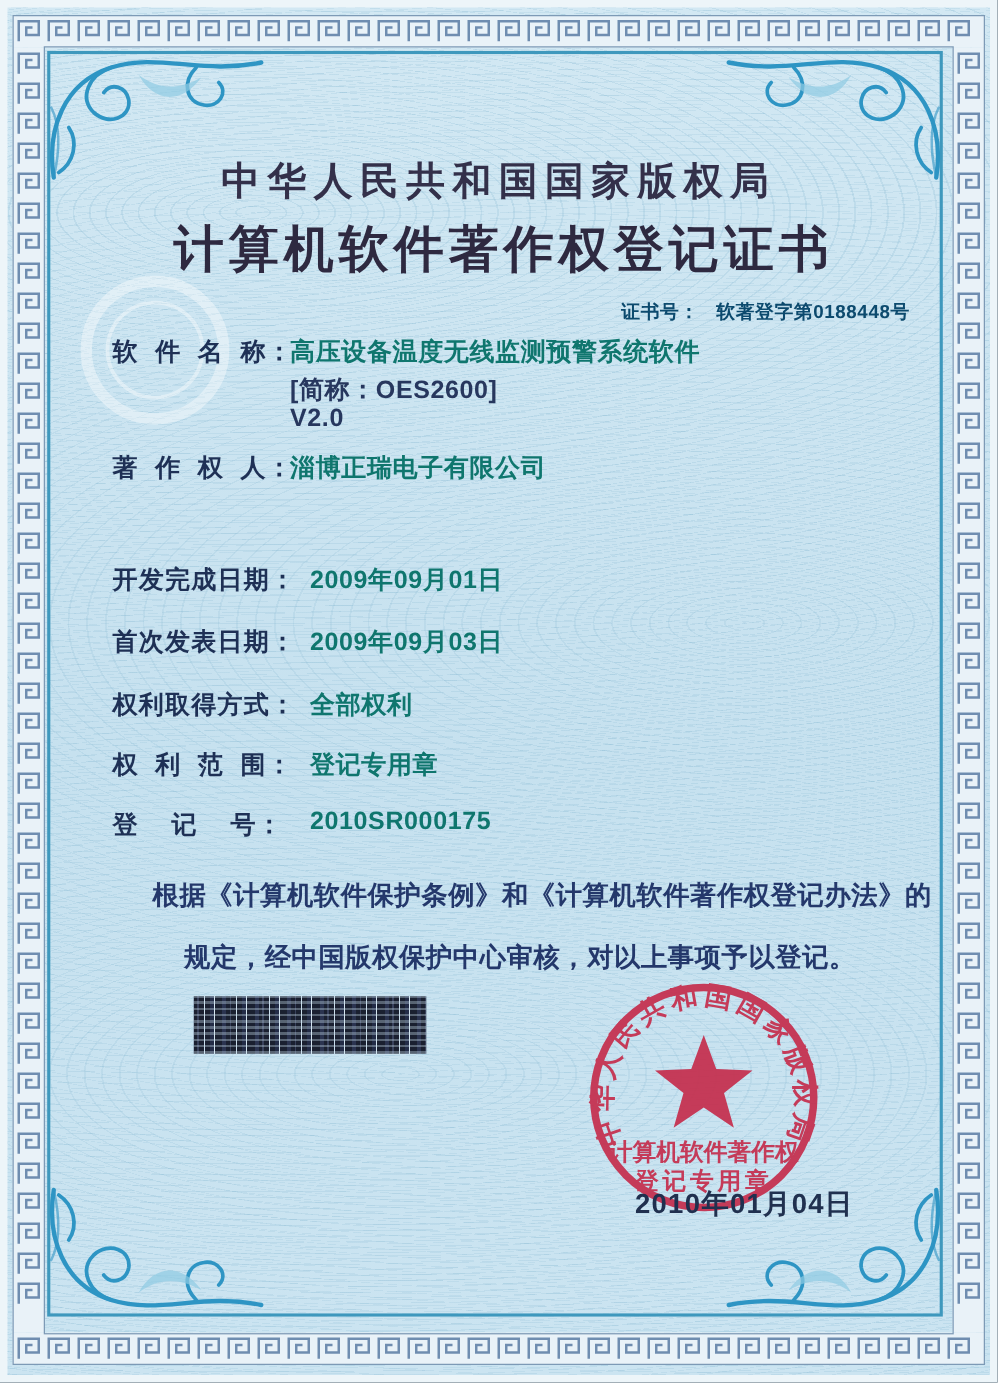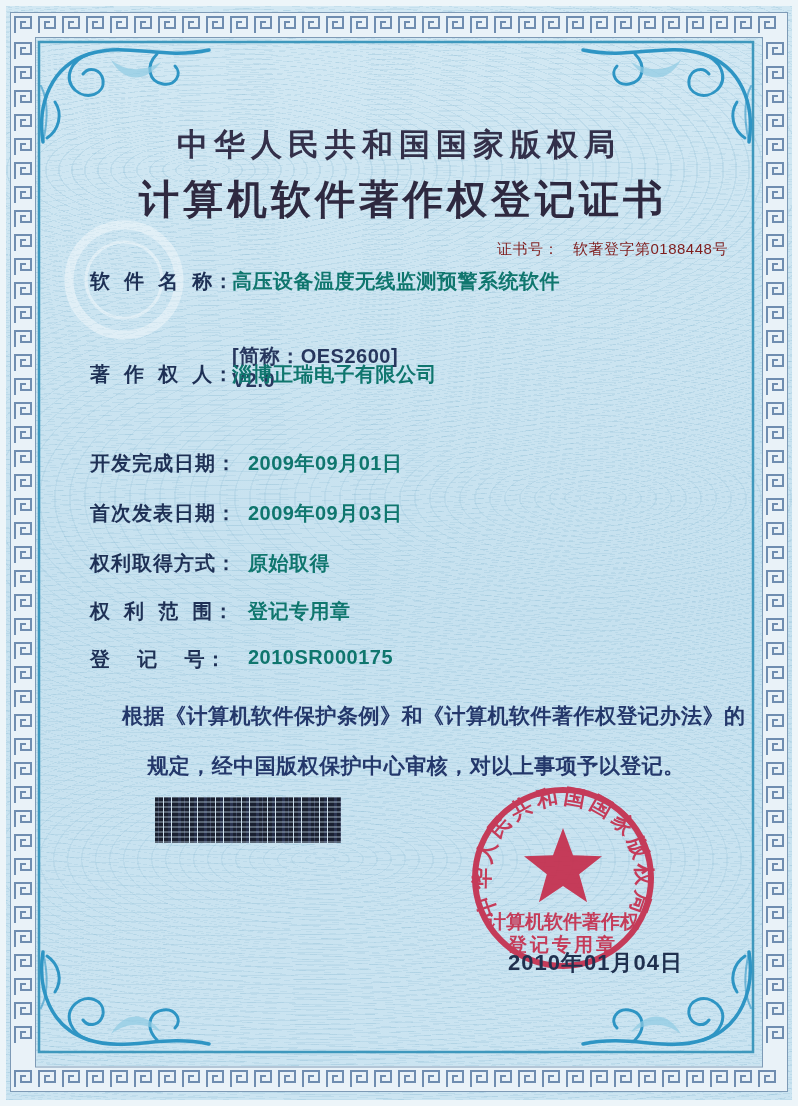--- a/index.html
+++ b/index.html
@@ -22,27 +22,27 @@
   .authority{
     position:absolute;top:124px;left:0;right:0;text-align:center;
     font-size:31px;font-weight:bold;letter-spacing:6px;color:#33304a;
   }
   .cert-title{
     position:absolute;top:172px;left:0;right:0;text-align:center;
     font-size:40px;font-weight:bold;letter-spacing:4px;color:#2e2940;margin-left:8px;
   }
   .cert-no{
     position:absolute;top:240px;left:497px;display:flex;gap:14px;
-    font-size:15px;font-weight:normal;color:#7f1d1d;letter-spacing:0.5px;white-space:nowrap;
+    font-size:15px;font-weight:bold;color:#0c4a6e;letter-spacing:0.5px;white-space:nowrap;
   }
   .row{position:absolute;left:90px;height:24px;font-size:20px;font-weight:bold;color:#1e3055;}
   .row .lbl{white-space:pre;letter-spacing:1px;}
   .row .val{position:absolute;left:142px;top:0;white-space:nowrap;color:#0f766e;letter-spacing:0.5px;}
   .row.g2 .val{left:158px;}
-  .subline{position:absolute;left:232px;font-size:20px;font-weight:bold;color:#27375e;white-space:nowrap;letter-spacing:0.5px;margin-top:45px;}
+  .subline{position:absolute;left:232px;font-size:20px;font-weight:bold;color:#27375e;white-space:nowrap;letter-spacing:0.5px;}
   .stmt{
     position:absolute;left:92px;width:648px;font-size:21px;font-weight:bold;
     color:#24386b;letter-spacing:0.5px;white-space:nowrap;text-align:center;
   }
   .stmt.first{text-indent:30px;}
   .barcode{
     position:absolute;left:155px;top:797px;width:186px;height:46px;
     background-image:
       repeating-linear-gradient(0deg, rgba(205,228,241,0.35) 0 2px, rgba(0,0,0,0) 2px 5px),
       repeating-linear-gradient(90deg,#1a2030 0 3px,#39425c 3px 4px,#1a2030 4px 8px,#c9dcea 8px 9px,#1a2030 9px 13px,#232c47 13px 16px,#d4e4ef 16px 17px,#1a2030 17px 23px,#2b3450 23px 26px);
@@ -276,21 +276,21 @@
   <div class="row g2" style="top:450px">
     <span class="lbl">开发完成日期：</span>
     <span class="val">2009年09月01日</span>
   </div>
   <div class="row g2" style="top:500px">
     <span class="lbl">首次发表日期：</span>
     <span class="val">2009年09月03日</span>
   </div>
   <div class="row g2" style="top:550px">
     <span class="lbl">权利取得方式：</span>
-    <span class="val">原始取得</span>
+    <span class="val">全部权利</span>
   </div>
   <div class="row g2" style="top:598px">
     <span class="lbl">权  利  范  围：</span>
     <span class="val">登记专用章</span>
   </div>
   <div class="row g2" style="top:646px">
     <span class="lbl">登    记    号：</span>
     <span class="val">2010SR000175</span>
   </div>
 

